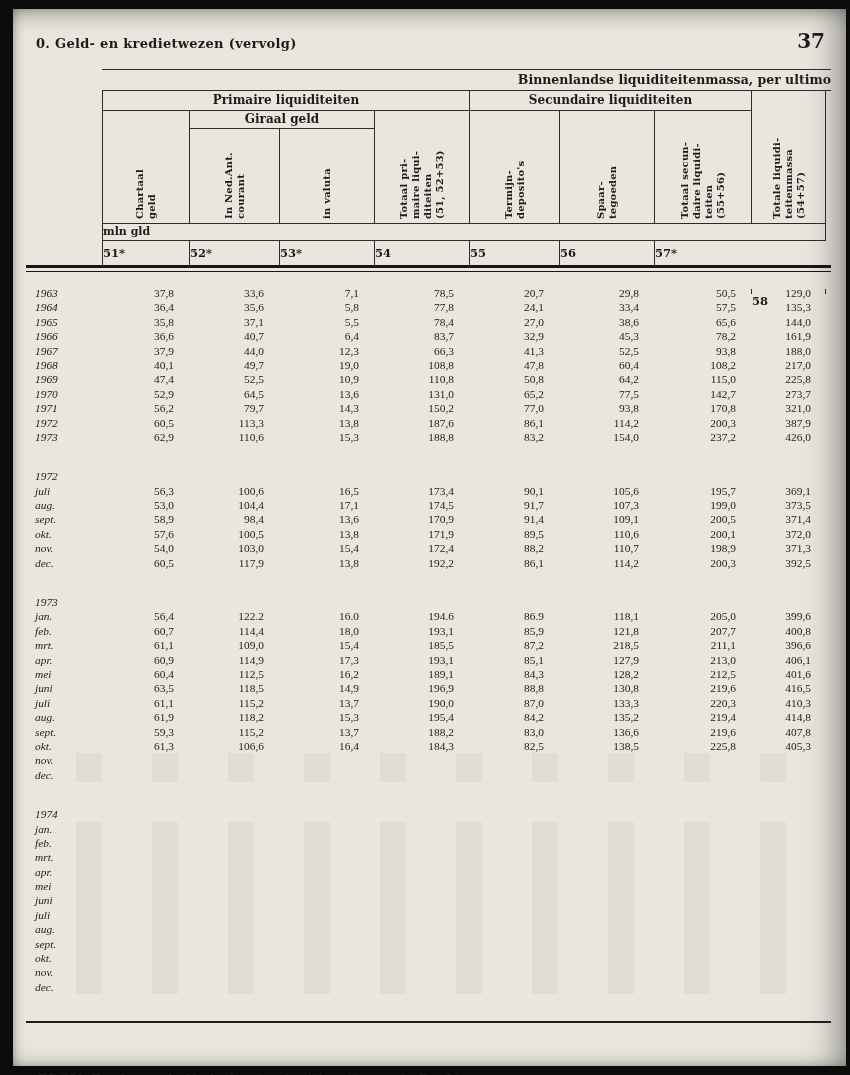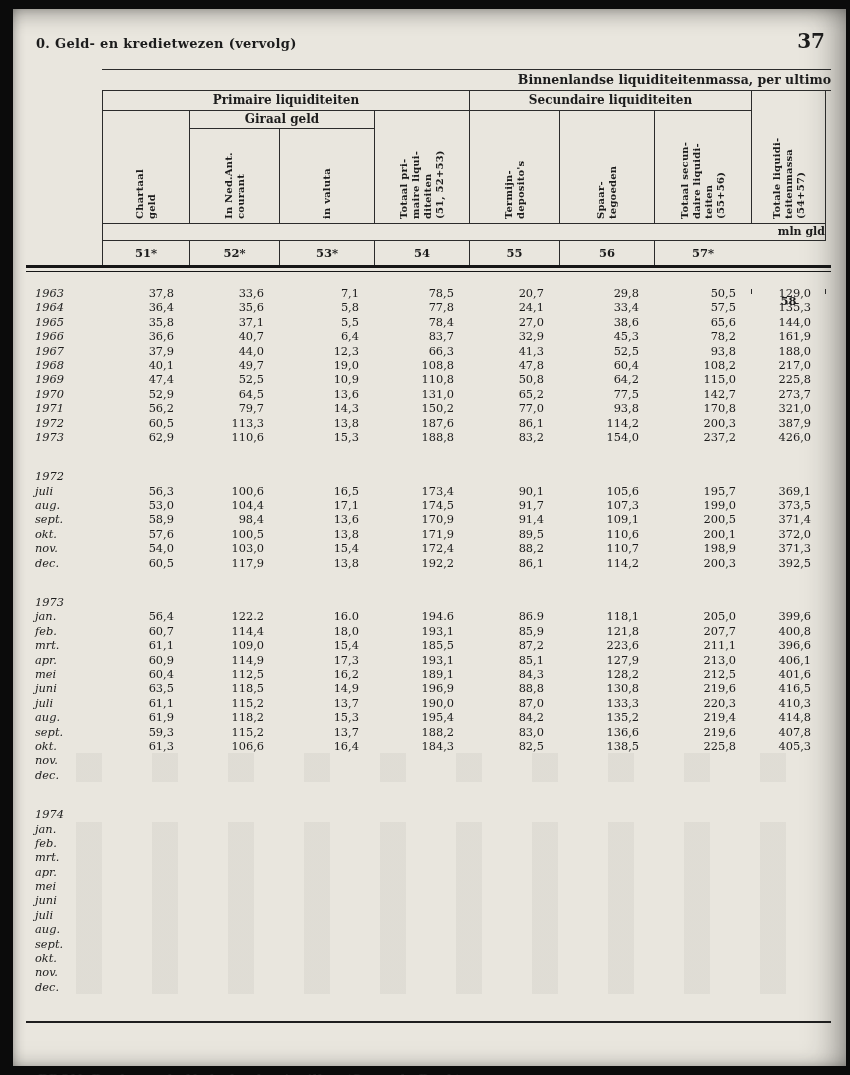--- a/index.html
+++ b/index.html
@@ -69,38 +69,38 @@
     white-space:pre-line; text-align:left;
     letter-spacing:.2px;
   }
   .rot-s { width:86px; }
   .rot-m { width:104px; }
   .rot-l { width:124px; }
   .mln {
     grid-column:2 / span 8; grid-row:4;
     border-top:1px solid #2b2b2b; border-bottom:1px solid #2b2b2b;
     border-left:1px solid #2b2b2b; border-right:1px solid #2b2b2b;
-    text-align:right; font-weight:700; font-size:11px; line-height:16px;
+    text-align:left; font-weight:700; font-size:11px; line-height:16px;
   }
   .code {
-    grid-row:5; text-align:center; font-weight:700; font-size:11.5px;
+    grid-row:5; font-weight:700; font-size:11.5px;
     padding-top:5px; border-left:1px solid #2b2b2b;
   }
   .code:last-child { border-right:1px solid #2b2b2b;margin-top:48px; }
   .c1{grid-column:2}.c2{grid-column:3}.c3{grid-column:4}.c4{grid-column:5}
   .c5{grid-column:6}.c6{grid-column:7}.c7{grid-column:8}.c8{grid-column:9}
 
   .thick-rule {
     height:7px;
     border-top:3px solid #161616;
     border-bottom:1px solid #161616;
   }
 
   .tbody { padding-top:2px; }
-  .section { margin-top:25px; }
+  .section { margin-top:25px;font-family:Liberation Serif, serif; }
   .section:first-child { margin-top:12px; }
   .drow {
     display:grid; grid-template-columns:var(--cols);
     height:14.4px; font-size:11.4px; line-height:14.4px;
   }
   .drow .rl { font-style:italic; padding-left:9px; white-space:nowrap; }
   .drow .cv { text-align:right; padding-right:15px; font-variant-numeric:tabular-nums; }
   .sec-head .rl { font-weight:400; }
   .faded {
     background-image:repeating-linear-gradient(90deg,
@@ -417,21 +417,21 @@
     <span class="cv">207,7</span>
     <span class="cv">400,8</span>
   </div>
           <div class="drow">
     <span class="rl">mrt.</span>
     <span class="cv">61,1</span>
     <span class="cv">109,0</span>
     <span class="cv">15,4</span>
     <span class="cv">185,5</span>
     <span class="cv">87,2</span>
-    <span class="cv">223,6</span>
+    <span class="cv">218,5</span>
     <span class="cv">211,1</span>
     <span class="cv">396,6</span>
   </div>
           <div class="drow">
     <span class="rl">apr.</span>
     <span class="cv">60,9</span>
     <span class="cv">114,9</span>
     <span class="cv">17,3</span>
     <span class="cv">193,1</span>
     <span class="cv">85,1</span>

